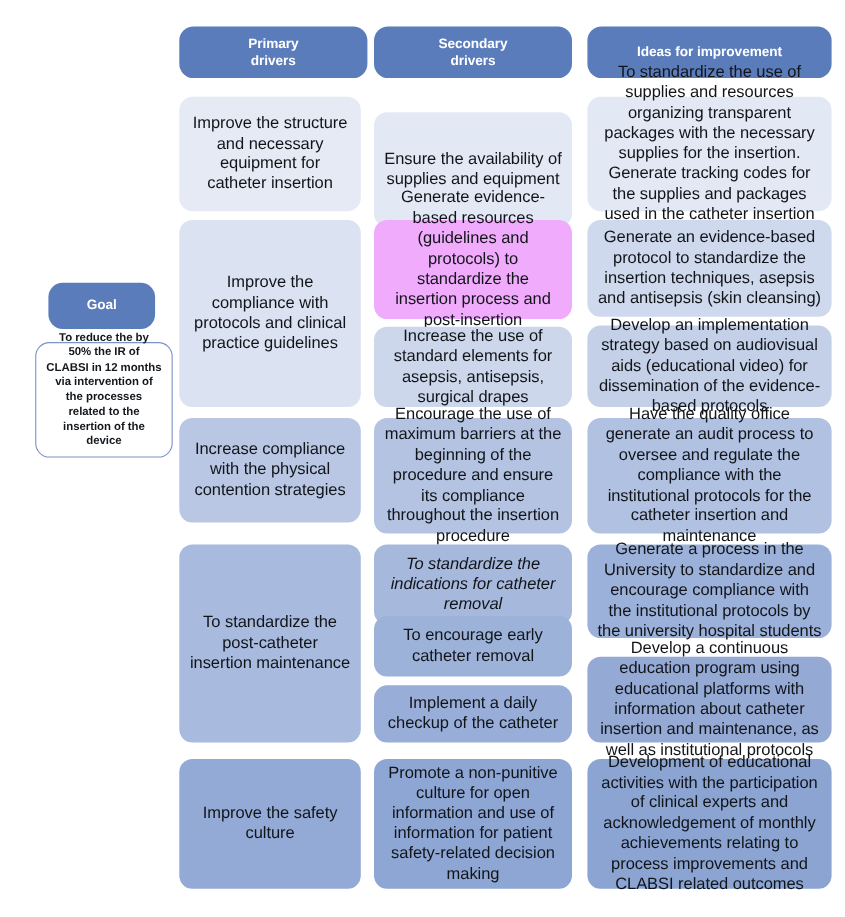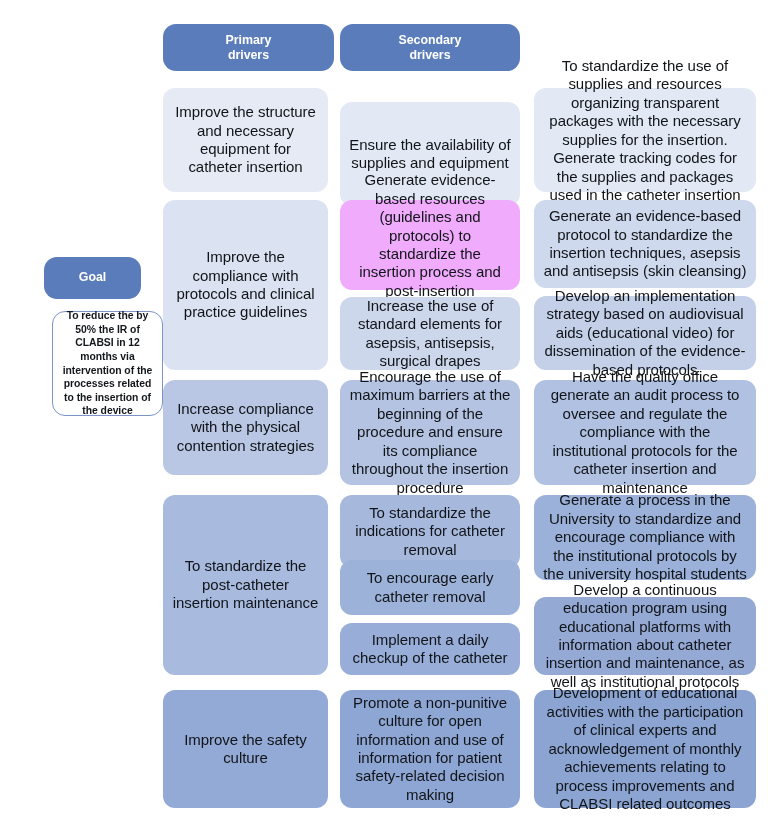--- a/index.html
+++ b/index.html
@@ -102,26 +102,29 @@
   <div class="node header-pill" style="left:163px; top:24px; width:171px; height:47px;">
     <span class="txt">Primary
 drivers</span>
   </div>
 
   <div class="node header-pill" style="left:340px; top:24px; width:180px; height:47px;">
     <span class="txt">Secondary
 drivers</span>
   </div>
 
+  <div class="node header-pill" style="left:534px; top:24px; width:222px; height:47px;">
+    <span class="txt">Ideas for improvement</span>
+  </div>
 
   <div class="node goal-pill" style="left:44px; top:257px; width:97px; height:42px;">
     <span class="txt">Goal</span>
   </div>
 
-  <div class="node goal-box" style="left:52px; top:311px; width:111px; height:105px;">
+  <div class="node goal-box" style="left:32px; top:311px; width:125px; height:105px;align-items:flex-end;">
     <span class="txt">To reduce the by 50% the IR of CLABSI in 12 months via intervention of the processes related to the insertion of the device</span>
   </div>
 
   <div class="node tint1" style="left:163px; top:88px; width:165px; height:104px;">
     <span class="txt">Improve the structure and necessary equipment for catheter insertion</span>
   </div>
 
   <div class="node tint2" style="left:163px; top:200px; width:165px; height:170px;">
     <span class="txt">Improve the compliance with protocols and clinical practice guidelines</span>
   </div>
@@ -147,21 +150,21 @@
   </div>
 
   <div class="node tint-s2b" style="left:340px; top:297px; width:180px; height:73px;">
     <span class="txt">Increase the use of standard elements for asepsis, antisepsis, surgical drapes</span>
   </div>
 
   <div class="node tint-s3" style="left:340px; top:380px; width:180px; height:105px;">
     <span class="txt">Encourage the use of maximum barriers at the beginning of the procedure and ensure its compliance throughout the insertion procedure</span>
   </div>
 
-  <div class="node tint-s4a" style="left:340px; top:495px; width:180px; height:73px;">
+  <div class="node tint-s4a" style="left:340px; top:495px; width:180px; height:73px;font-style:italic;">
     <span class="txt">To standardize the indications for catheter removal</span>
   </div>
 
   <div class="node tint-s4b" style="left:340px; top:560px; width:180px; height:55px;">
     <span class="txt">To encourage early catheter removal</span>
   </div>
 
   <div class="node tint-s4c" style="left:340px; top:623px; width:180px; height:52px;justify-content:flex-end;">
     <span class="txt">Implement a daily checkup of the catheter</span>
   </div>

